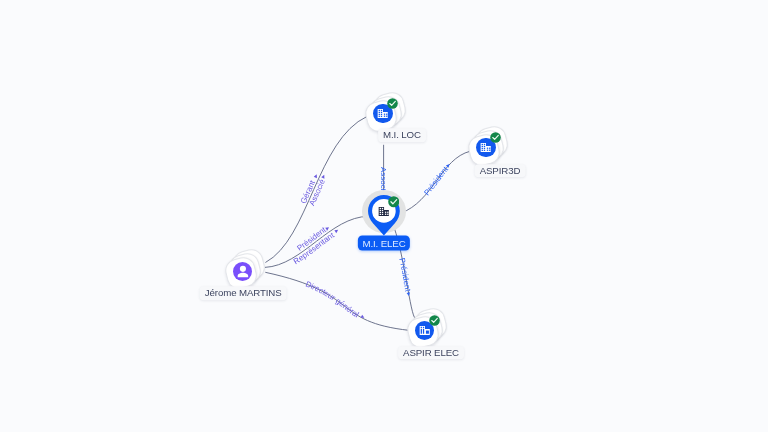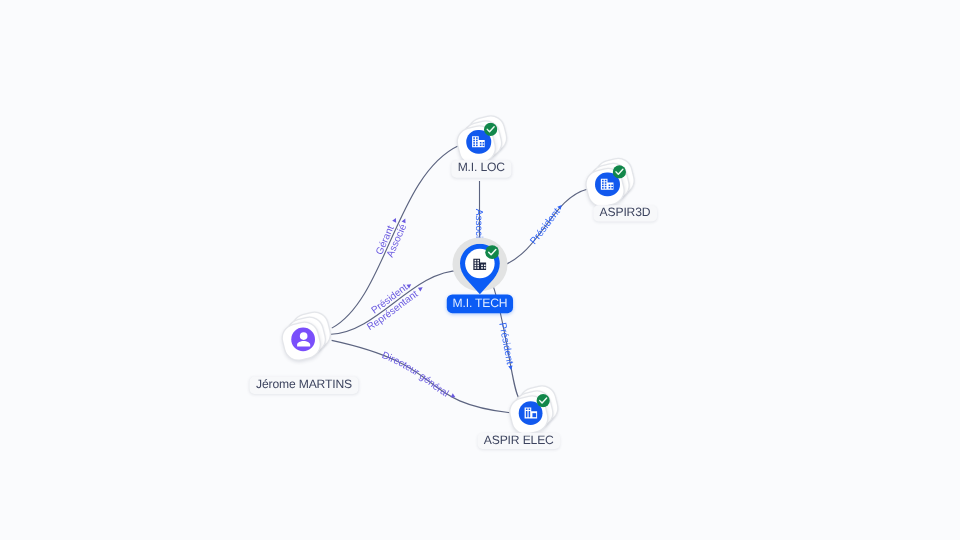--- a/index.html
+++ b/index.html
@@ -107,21 +107,21 @@
             <rect x="14.4" y="11.4" width="2.8" height="2.6" fill="#ffffff"></rect>
             <rect x="14.4" y="15.6" width="2.8" height="2.6" fill="#ffffff"></rect>
             <rect x="19" y="11.4" width="2.8" height="2.6" fill="#ffffff"></rect>
             <rect x="19" y="15.6" width="2.8" height="2.6" fill="#ffffff"></rect>
           </svg></div>
         <div class="badge badge-sel"><svg width="11.5" height="11.5" viewBox="0 0 22 22">
             <circle cx="11" cy="11" r="10.6" fill="#12874a"></circle>
             <path d="M5.6 11.0 L9.3 14.9 L16.6 6.9" fill="none" stroke="#eefaf2" stroke-width="2.3" stroke-linecap="round" stroke-linejoin="round"></path>
           </svg></div>
       </div>
-      <div class="chip chip-sel" style="left: 384px; top: 243.3px;"><span>M.I. TECH</span></div>
+      <div class="chip chip-sel" style="left: 384px; top: 243.3px;"><span>M.I. ELEC</span></div>
       <div class="node" style="left: 383.2px; top: 113.5px;">
         <div class="stack">
           <div class="card c3"></div>
           <div class="card c2"></div>
           <div class="card c1"></div>
         </div>
         <div class="disc" style="background:#1259ee"></div>
         <div class="disc-icon" style="left:-5.724000000000001px;top:-5.4px"><svg width="11.448000000000002" height="10.8" viewBox="0 0 24 22" shape-rendering="geometricPrecision">
             <path d="M12.6 8.2V1.6H1.4v18.8h21.2V8.2H12.6z" fill="#ffffff"></path>
             <rect x="3.4" y="3.5" width="2.8" height="2.6" fill="#1259ee"></rect>
@@ -135,21 +135,21 @@
             <rect x="14.4" y="11.4" width="2.8" height="2.6" fill="#1259ee"></rect>
             <rect x="14.4" y="15.6" width="2.8" height="2.6" fill="#1259ee"></rect>
             <rect x="19" y="11.4" width="2.8" height="2.6" fill="#1259ee"></rect>
             <rect x="19" y="15.6" width="2.8" height="2.6" fill="#1259ee"></rect>
           </svg></div>
         <div class="badge"><svg width="11" height="11" viewBox="0 0 22 22">
             <circle cx="11" cy="11" r="10.6" fill="#12874a"></circle>
             <path d="M5.6 11.0 L9.3 14.9 L16.6 6.9" fill="none" stroke="#eefaf2" stroke-width="2.3" stroke-linecap="round" stroke-linejoin="round"></path>
           </svg></div>
       </div>
-      <div class="chip" style="left: 385px; top: 135px;"><span>M.I. LOC</span></div>
+      <div class="chip" style="left: 402px; top: 135px;"><span>M.I. LOC</span></div>
       <div class="node" style="left: 485.8px; top: 147.5px;">
         <div class="stack">
           <div class="card c3"></div>
           <div class="card c2"></div>
           <div class="card c1"></div>
         </div>
         <div class="disc" style="background:#1259ee"></div>
         <div class="disc-icon" style="left:-5.724000000000001px;top:-5.4px"><svg width="11.448000000000002" height="10.8" viewBox="0 0 24 22" shape-rendering="geometricPrecision">
             <path d="M12.6 8.2V1.6H1.4v18.8h21.2V8.2H12.6z" fill="#ffffff"></path>
             <rect x="3.4" y="3.5" width="2.8" height="2.6" fill="#1259ee"></rect>
@@ -184,28 +184,28 @@
             <rect x="3.6" y="7.6" width="2.6" height="10.4" rx="0.5" fill="#1259ee"></rect>
             <rect x="8.2" y="3.4" width="2.6" height="2.5" fill="#1259ee"></rect>
             <rect x="8.2" y="7.6" width="2.6" height="10.4" rx="0.5" fill="#1259ee"></rect>
             <rect x="14.6" y="11.3" width="6.2" height="6.7" fill="#1259ee"></rect>
           </svg></div>
         <div class="badge"><svg width="11" height="11" viewBox="0 0 22 22">
             <circle cx="11" cy="11" r="10.6" fill="#12874a"></circle>
             <path d="M5.6 11.0 L9.3 14.9 L16.6 6.9" fill="none" stroke="#eefaf2" stroke-width="2.3" stroke-linecap="round" stroke-linejoin="round"></path>
           </svg></div>
       </div>
-      <div class="chip" style="left: 415px; top: 352.5px;"><span>ASPIR ELEC</span></div>
+      <div class="chip" style="left: 431px; top: 352.5px;"><span>ASPIR ELEC</span></div>
       <div class="node" style="left: 242.6px; top: 271.4px;">
         <div class="stack">
           <div class="card c3"></div>
           <div class="card c2"></div>
           <div class="card c1"></div>
         </div>
         <div class="disc" style="background:#7a4ffb"></div>
         <div class="disc-icon" style="left:-6.923076923076923px;top:-7.5px"><svg width="13.85" height="15" viewBox="0 0 24 26" style="fill:#ffffff">
             <circle cx="12" cy="8.4" r="5.3"></circle>
             <path d="M12 15.2c-4.6 0-9.1 2.35-9.1 5.35V22.9h18.2v-2.35c0-3-4.5-5.35-9.1-5.35z"></path>
           </svg></div>
       </div>
-      <div class="chip" style="left: 243.2px; top: 308px; text-align: right;"><span>Jérome MARTINS</span></div>
+      <div class="chip" style="left: 243.2px; top: 293px; text-align: right;"><span>Jérome MARTINS</span></div>
     </div>
 </div>
 
 </body></html>

